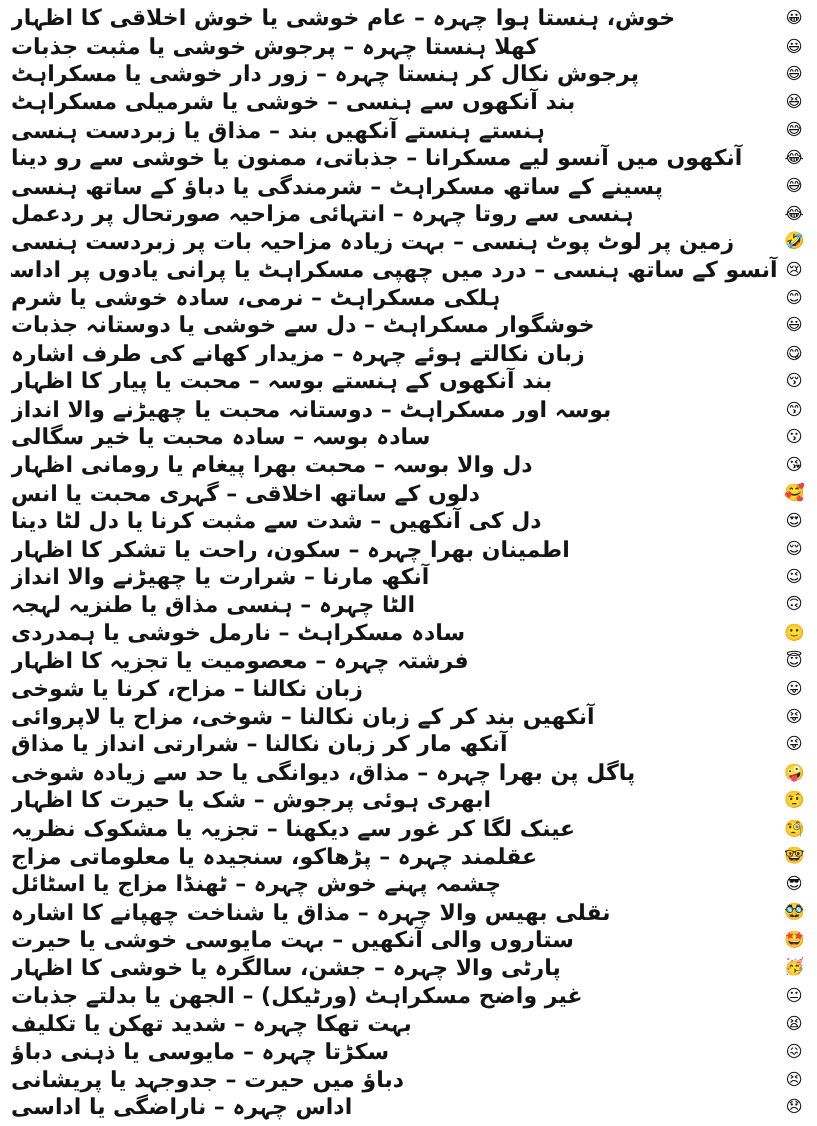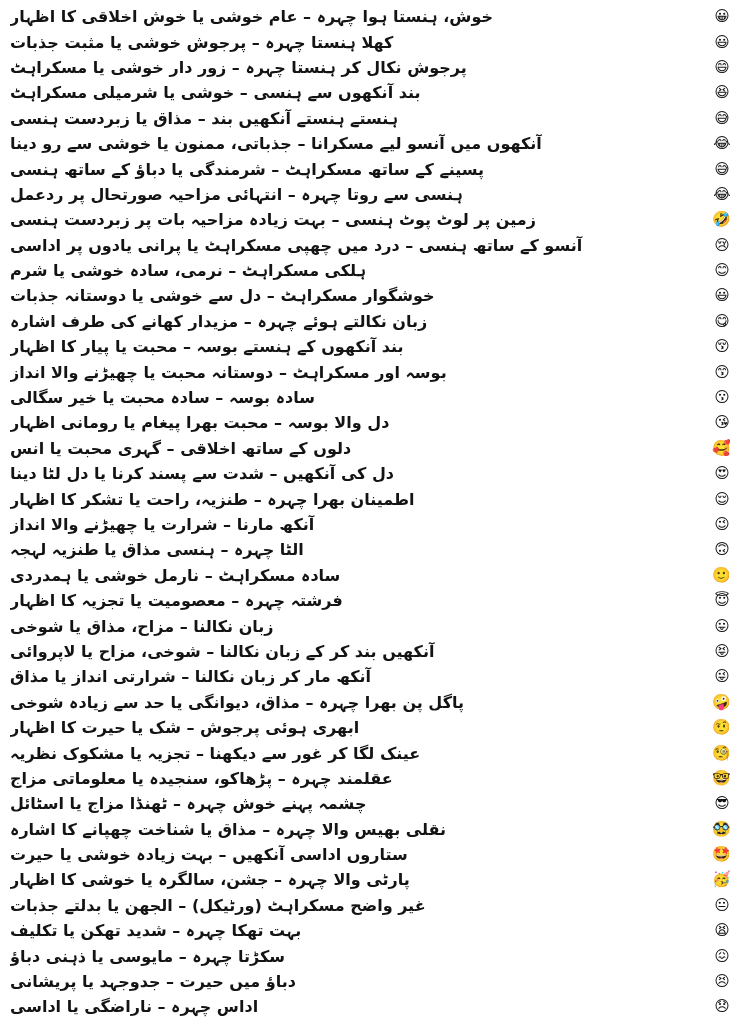--- a/index.html
+++ b/index.html
@@ -37,21 +37,21 @@
     line-height: 1;
     width: 22px;
     text-align: center;
     margin-left: 4px;
   }
   .text {
     flex: 1 1 auto;
     text-align: left;
     direction: rtl;
     font-family: "DejaVu Sans", "Liberation Sans", sans-serif;
-    font-size: 16px;
+    font-size: 20px;
     line-height: 25px;
     font-weight: 700;
     color: #141414;
     letter-spacing: 0px;
     overflow: hidden;
   }
 </style>
 </head>
 <body>
 
@@ -123,45 +123,45 @@
     <div class="row">
       <span class="emoji">😘</span>
       <span class="text">دل والا بوسہ – محبت بھرا پیغام یا رومانی اظہار</span>
     </div>
     <div class="row">
       <span class="emoji">🥰</span>
       <span class="text">دلوں کے ساتھ اخلاقی – گہری محبت یا انس</span>
     </div>
     <div class="row">
       <span class="emoji">😍</span>
-      <span class="text">دل کی آنکھیں – شدت سے پسند کرنا یا دل لٹا دینا</span>
+      <span class="text">دل کی آنکھیں – شدت سے مثبت کرنا یا دل لٹا دینا</span>
     </div>
     <div class="row">
       <span class="emoji">😌</span>
-      <span class="text">اطمینان بھرا چہرہ – طنزیہ، راحت یا تشکر کا اظہار</span>
+      <span class="text">اطمینان بھرا چہرہ – سکون، راحت یا تشکر کا اظہار</span>
     </div>
     <div class="row">
       <span class="emoji">😉</span>
       <span class="text">آنکھ مارنا – شرارت یا چھیڑنے والا انداز</span>
     </div>
     <div class="row">
       <span class="emoji">🙃</span>
       <span class="text">الٹا چہرہ – ہنسی مذاق یا طنزیہ لہجہ</span>
     </div>
     <div class="row">
       <span class="emoji">🙂</span>
       <span class="text">سادہ مسکراہٹ – نارمل خوشی یا ہمدردی</span>
     </div>
     <div class="row">
       <span class="emoji">😇</span>
       <span class="text">فرشتہ چہرہ – معصومیت یا تجزیہ کا اظہار</span>
     </div>
     <div class="row">
       <span class="emoji">😛</span>
-      <span class="text">زبان نکالنا – مزاح، مذاق یا شوخی</span>
+      <span class="text">زبان نکالنا – مزاح، کرنا یا شوخی</span>
     </div>
     <div class="row">
       <span class="emoji">😝</span>
       <span class="text">آنکھیں بند کر کے زبان نکالنا – شوخی، مزاح یا لاپروائی</span>
     </div>
     <div class="row">
       <span class="emoji">😜</span>
       <span class="text">آنکھ مار کر زبان نکالنا – شرارتی انداز یا مذاق</span>
     </div>
     <div class="row">
@@ -183,21 +183,21 @@
     <div class="row">
       <span class="emoji">😎</span>
       <span class="text">چشمہ پہنے خوش چہرہ – ٹھنڈا مزاج یا اسٹائل</span>
     </div>
     <div class="row">
       <span class="emoji">🥸</span>
       <span class="text">نقلی بھیس والا چہرہ – مذاق یا شناخت چھپانے کا اشارہ</span>
     </div>
     <div class="row">
       <span class="emoji">🤩</span>
-      <span class="text">ستاروں اداسی آنکھیں – بہت زیادہ خوشی یا حیرت</span>
+      <span class="text">ستاروں والی آنکھیں – بہت مایوسی خوشی یا حیرت</span>
     </div>
     <div class="row">
       <span class="emoji">🥳</span>
       <span class="text">پارٹی والا چہرہ – جشن، سالگرہ یا خوشی کا اظہار</span>
     </div>
     <div class="row">
       <span class="emoji">😐</span>
       <span class="text">غیر واضح مسکراہٹ (ورٹیکل) – الجھن یا بدلتے جذبات</span>
     </div>
     <div class="row">

